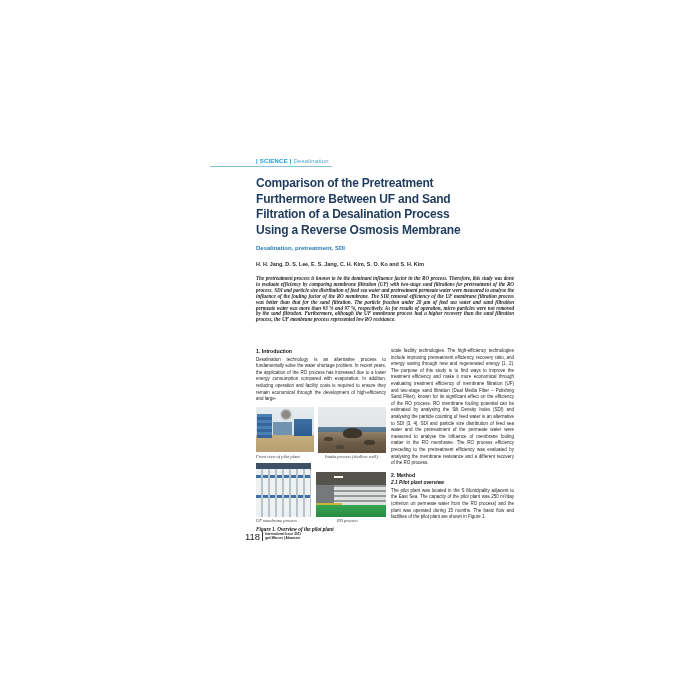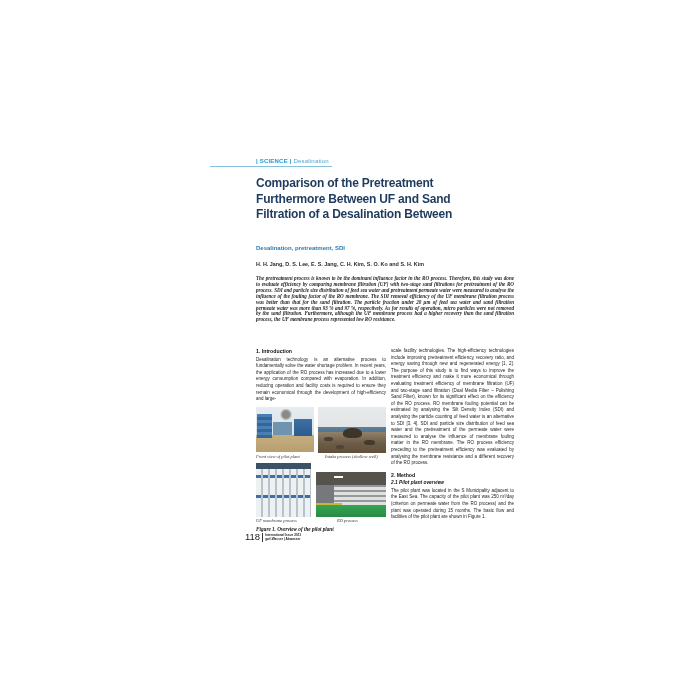--- a/index.html
+++ b/index.html
@@ -74,42 +74,43 @@
   #photo-ro{left:316px;top:472px;width:70px;height:45px;background:#56524c;}
   .p4-light{left:18px;top:4px;width:9px;height:2px;background:#fbfbef;}
   .p4-machine{left:0;top:13px;width:18px;height:20px;background:#75797b;}
   .p4-vessels{left:18px;top:13px;width:52px;height:20px;
     background:repeating-linear-gradient(0deg,#dfe1df 0 3px,#94989a 3px 5px);}
   .p4-beam{left:0;top:31px;width:26px;height:2px;background:#c9b53a;}
   .p4-floor{left:0;top:33px;width:70px;height:12px;
     background:linear-gradient(180deg,#34a552,#2a8a44);}
 
   
-  #footer{left:245px;top:532px;display:flex;align-items:center;}
+  #footer{left:245px;top:532px;display:flex;align-items:flex-start;}
   #page-number{font-size:9.5px;color:#222;line-height:10px;}
   #footer-divider{width:1px;height:9px;background:#333;margin:0 2px 0 2px;}
   #journal-info{font-size:3.2px;line-height:4px;color:#222;font-weight:bold;}
 </style>
 </head>
 <body>
 
 <div id="canvas">
 
   <div class="abs" id="section-rule"></div>
   <div class="abs" id="section-line">
     <span class="sec-bar">|</span>
     <span class="sec-name">SCIENCE</span>
     <span class="sec-bar">|</span>
     <span class="sec-topic">Desalination</span>
   </div>
 
   <div class="abs" id="title">
     <div>Comparison of the Pretreatment</div>
     <div>Furthermore Between UF and Sand</div>
-    <div>Filtration of a Desalination Between</div>
+    <div>Filtration of a Desalination Process</div>
+    <div>Using a Reverse Osmosis Membrane</div>
   </div>
   <div class="abs" id="keywords">Desalination, pretreatment, SDI</div>
   <div class="abs" id="authors">H. H. Jang, D. S. Lee, E. S. Jang, C. H. Kim, S. O. Ko and S. H. Kim</div>
 
   <div class="abs" id="abstract">The pretreatment process is known to be the dominant influence factor in the RO process. Therefore, this study was done to evaluate efficiency by comparing membrane filtration (UF) with two-stage sand filtrations for pretreatment of the RO process. SDI and particle size distribution of feed sea water and pretreatment permeate water were measured to analyse the influence of the fouling factor of the RO membrane. The SDI removal efficiency of the UF membrane filtration process was better than that for the sand filtration. The particle fraction under 20 μm of feed sea water and sand filtration permeate water was more than 93 % and 97 %, respectively. As for results of operation, micro particles were not removed by the sand filtration. Furthermore, although the UF membrane process had a higher recovery than the sand filtration process, the UF membrane process represented low RO resistance.</div>
 
   <div class="abs bodytext" id="col-left">
     <div class="h-num">1. Introduction</div>
     <div>Desalination technology is an alternative process to fundamentally solve the water shortage problem. In recent years, the application of the RO process has increased due to a lower energy consumption compared with evaporation. In addition, reducing operation and facility costs is required to ensure they remain economical through the development of high-efficiency and large-</div>
   </div>

